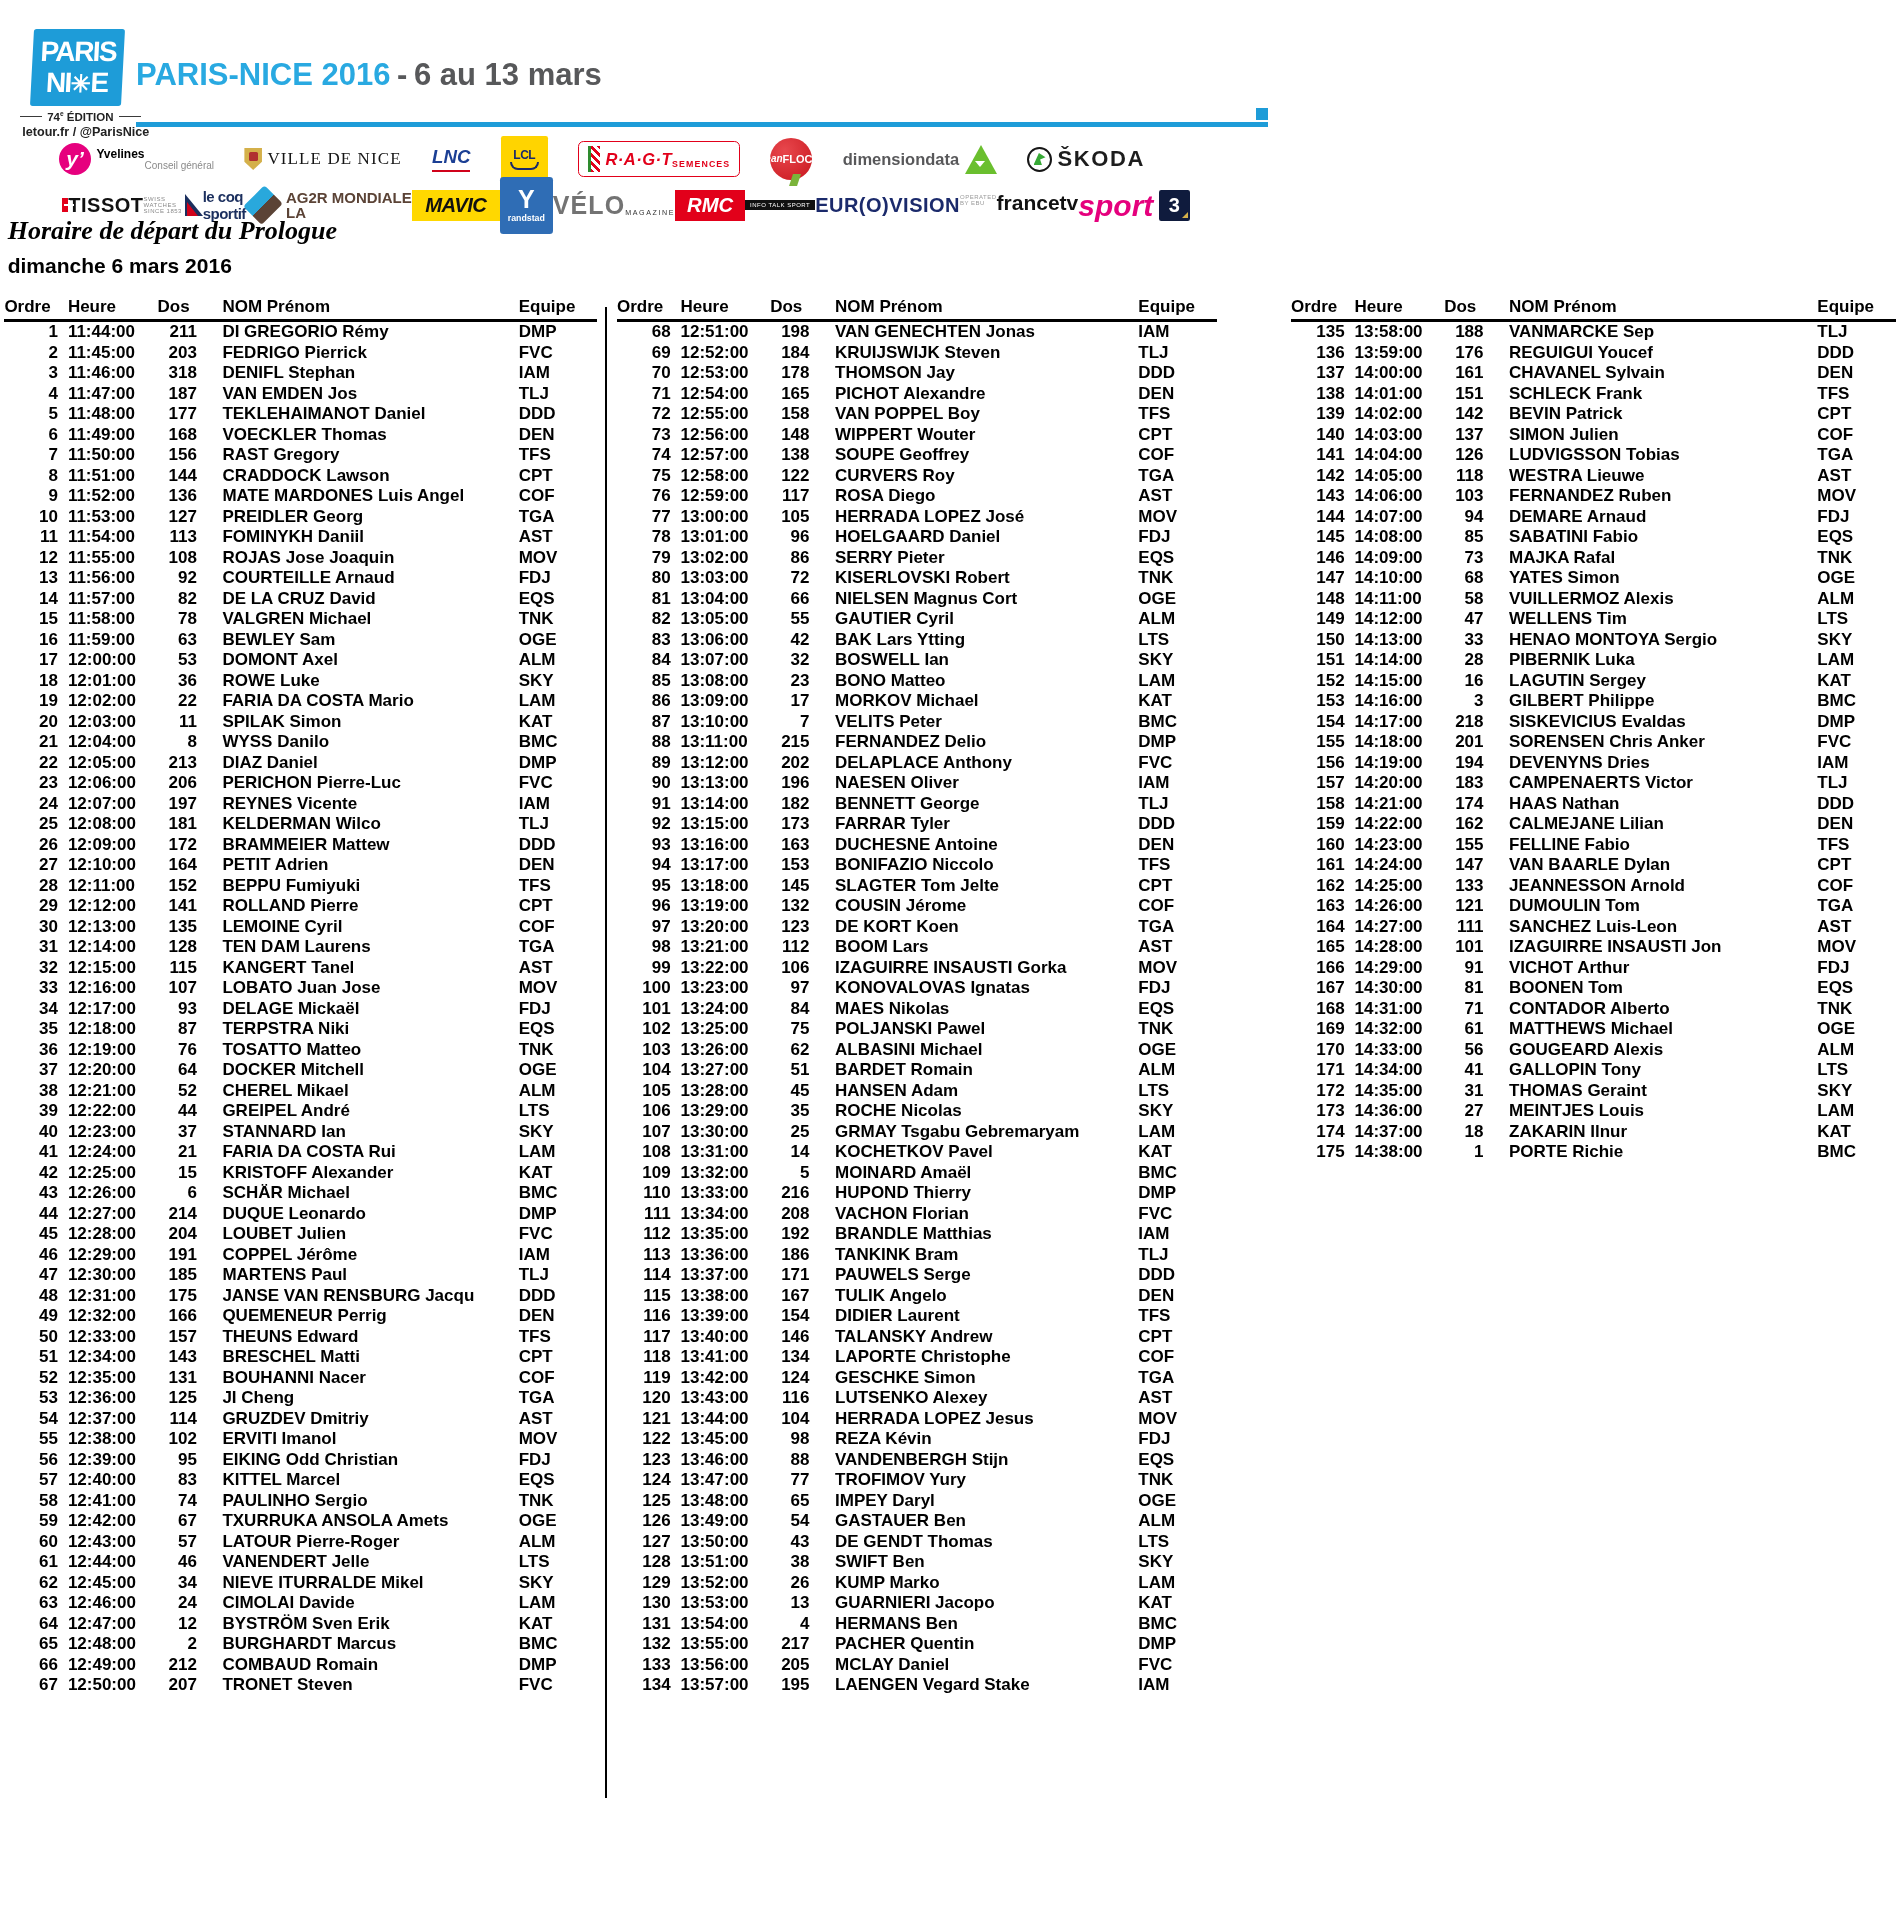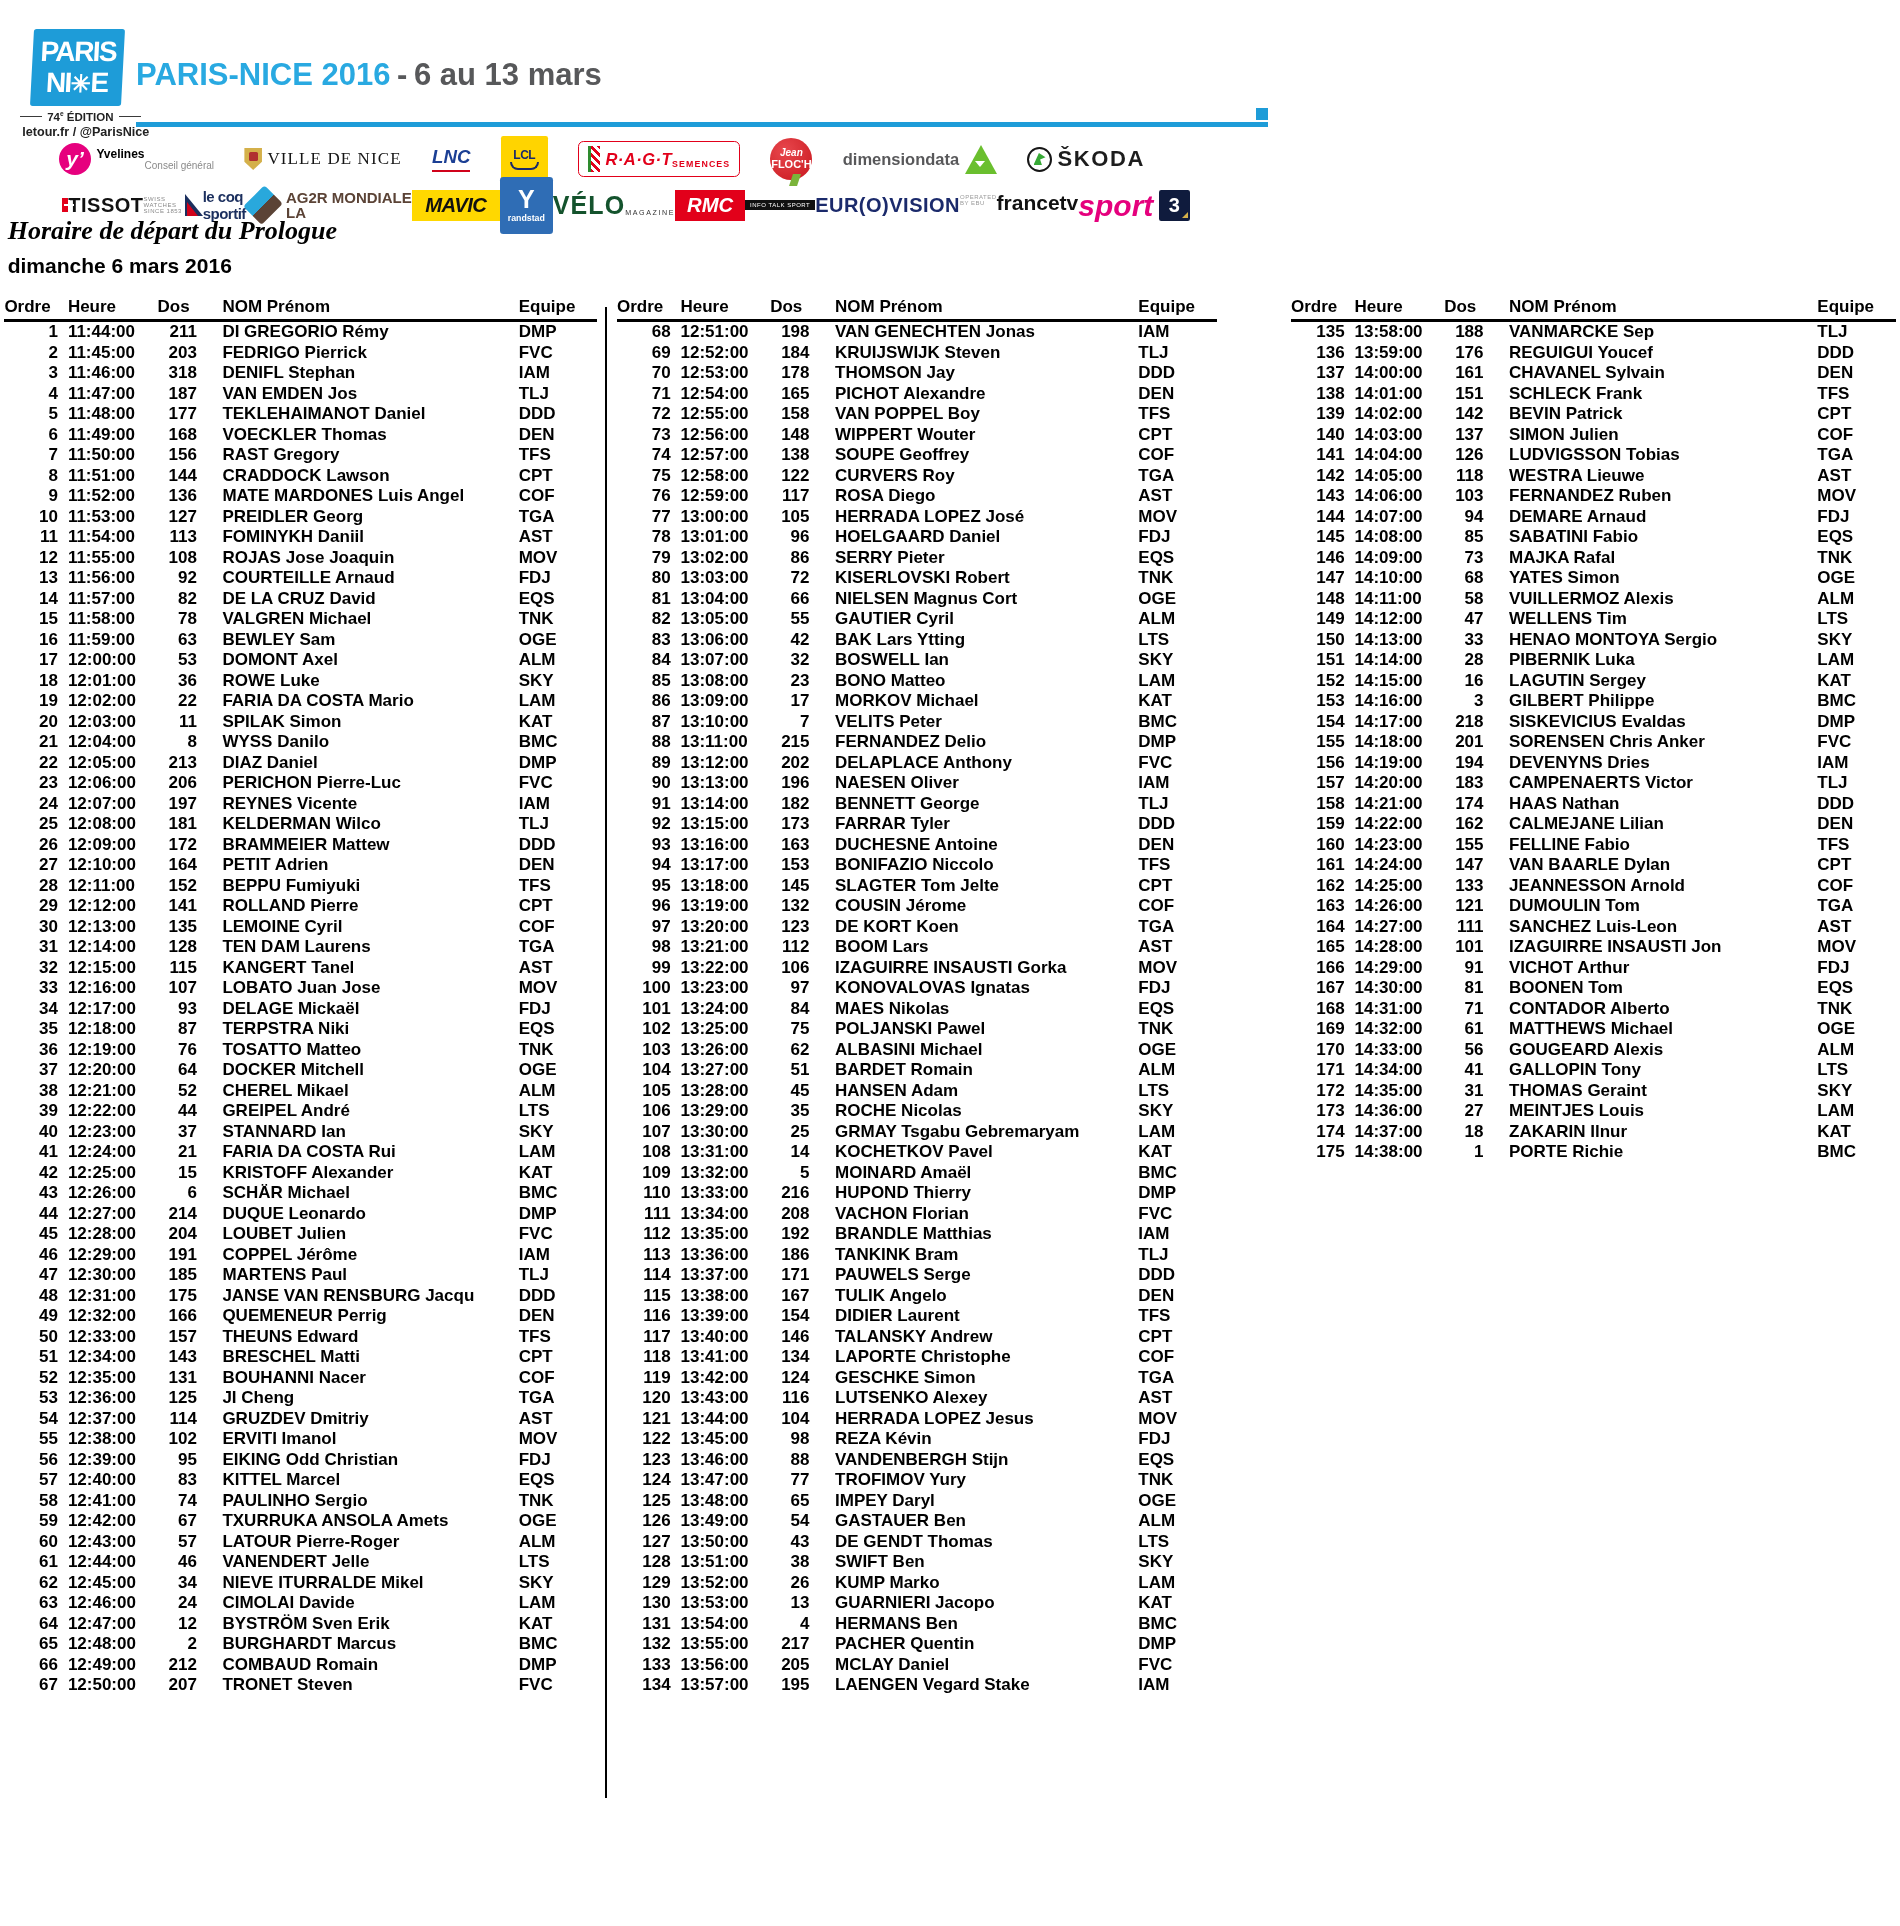--- a/index.html
+++ b/index.html
@@ -40,21 +40,21 @@
   .vdn-txt{ font-family:"Liberation Serif",serif; font-size:17px; letter-spacing:1.1px; color:#151515; }
   .lnc-txt{ font-size:18.7px; font-weight:bold; font-style:italic; color:#1B3F94; border-bottom:2.7px solid #D0021B; padding-bottom:1.1px;}
   .lcl-box{ width:47px; height:47px; background:#FFD400; border-radius:2.2px; display:flex; flex-direction:column; align-items:center; justify-content:center; }
   .lcl-txt{ color:#1B2A6B; font-size:12px; font-weight:bold; letter-spacing:-0.5px;}
   .lcl-arc{ width:29px; height:8.8px; border:2.2px solid #1B2A6B; border-top:none; border-radius:0 0 14.3px 14.3px; }
   .ragt-box{ border:1.6px solid #E2001A; border-radius:5.5px; background:#fff; padding:4.4px 8.8px; display:flex; gap:5.5px; align-items:center;}
   .ragt-stripe{ width:12px; height:26px; background:repeating-linear-gradient(45deg,#E2001A 0 2.7px,#fff 2.7px 5.5px); border-left:3.3px solid #2E8B2E;}
   .ragt-txt{ color:#E2001A; font-size:16.5px; font-weight:bold; font-style:italic; letter-spacing:0.5px;}
   .ragt-sub{ color:#E2001A; font-size:8.8px; font-weight:bold; align-self:flex-end; letter-spacing:1.1px;}
   .jf-ball{ width:42px; height:42px; border-radius:50%; background:radial-gradient(circle at 35% 30%, #E8474D, #C8161D);
-    display:flex; flex-direction:column; align-items:center; justify-content:center; position:relative;}
+    display:flex; flex-direction:row; align-items:center; justify-content:center; position:relative;}
   .jf-ball:after{ content:""; position:absolute; bottom:-5.5px; left:21px; width:7.7px; height:12px; background:#7AB33A; transform:skewX(-18deg);}
   .jf-l1{ color:#fff; font-size:10px; font-style:italic; font-weight:bold; line-height:10px;}
   .jf-l2{ color:#fff; font-size:11px; font-weight:bold; line-height:12px;}
   .dd-txt{ color:#58585A; font-size:16.5px; line-height:16.5px; text-align:right; font-weight:bold;}
   .dd-tri{ width:0; height:0; border-left:16.5px solid transparent; border-right:16.5px solid transparent; border-bottom:29px solid #6ABF2E; position:relative;}
   .dd-tri:after{ content:""; position:absolute; left:-5.5px; top:16.5px; width:0; height:0;
     border-left:5.5px solid transparent; border-right:5.5px solid transparent; border-top:6.6px solid #fff;}
   .sk-circle{ width:25px; height:25px; border:2.2px solid #161616; border-radius:50%; display:flex; align-items:center; justify-content:center;}
   .sk-wing{ width:12px; height:12px; background:#37A936; clip-path:polygon(0 100%,45% 0,100% 35%,55% 55%,70% 100%);}
   .sk-txt{ font-size:22px; font-weight:bold; letter-spacing:1.6px; color:#1d1d1d;}
@@ -67,21 +67,21 @@
   .coq-mark{ width:0; height:0; border-bottom:22px solid #1B2F5E; border-right:18.7px solid transparent; position:relative;}
   .coq-mark:after{ content:""; position:absolute; left:2.2px; top:7.7px; width:0; height:0; border-bottom:14.3px solid #D0021B; border-right:11px solid transparent;}
   .coq-txt{ font-size:15px; font-weight:bold; color:#1B2F5E; letter-spacing:-0.5px;}
   .ag-diamond{ width:30px; height:30px; transform:rotate(45deg); background:linear-gradient(90deg,#29A8DC 0 50%,#5B4336 50% 100%); border-radius:3.3px; margin:0 4.4px;}
   .ag-txt{ color:#5B4336; font-size:15px; font-weight:bold; line-height:15.4px;}
   .mavic-box{ width:88px; height:31px; background:#FFD800; display:flex; align-items:center; justify-content:center;}
   .mavic-txt{ font-size:20.3px; font-weight:bold; font-style:italic; letter-spacing:-0.5px; color:#111;}
   .rs-box{ width:53px; height:57px; background:#2F6DB5; border-radius:3.3px; display:flex; flex-direction:column; align-items:center; justify-content:center; gap:1.1px;}
   .rs-glyph{ color:#fff; font-size:25px; font-weight:bold; line-height:24px;}
   .rs-txt{ color:#fff; font-size:8.8px; font-weight:bold;}
-  .velo-txt{ color:#14532d; font-size:25px; font-weight:bold; letter-spacing:1.1px; line-height:24px;}
+  .velo-txt{ color:#737373; font-size:25px; font-weight:bold; letter-spacing:1.1px; line-height:24px;}
   .velo-sub{ color:#333; font-size:7.1px; letter-spacing:1.6px; align-self:flex-end;}
   .rmc-box{ width:70px; height:31px; background:#E2001A; display:flex; align-items:center; justify-content:center;}
   .rmc-txt{ color:#fff; font-size:20.3px; font-weight:bold; font-style:italic;}
   .rmc-sub{ width:70px; height:10px; background:#111; color:#fff; font-size:6px; letter-spacing:0.5px; display:flex; align-items:center; justify-content:center;}
   .ev-txt{ color:#1B2A6B; font-size:20px; font-weight:bold; letter-spacing:0.5px;}
   .ev-sub{ color:#9a9a9a; font-size:6px; letter-spacing:0.5px;}
   .ftv-l1{ color:#111; font-size:21px; font-weight:bold; line-height:16.5px;}
   .ftv-l2{ color:#E5007D; font-size:30px; font-weight:bold; font-style:italic; line-height:21px;}
   .ftv-3{ width:31px; height:31px; background:#0F1B3D; color:#fff; font-size:20px; font-weight:bold; display:flex; align-items:center; justify-content:center; position:relative; border-radius:2.2px;}
   .ftv-3:after{ content:""; position:absolute; right:2.2px; bottom:2.2px; width:0; height:0; border-bottom:6.6px solid #D4B04A; border-left:6.6px solid transparent;}

